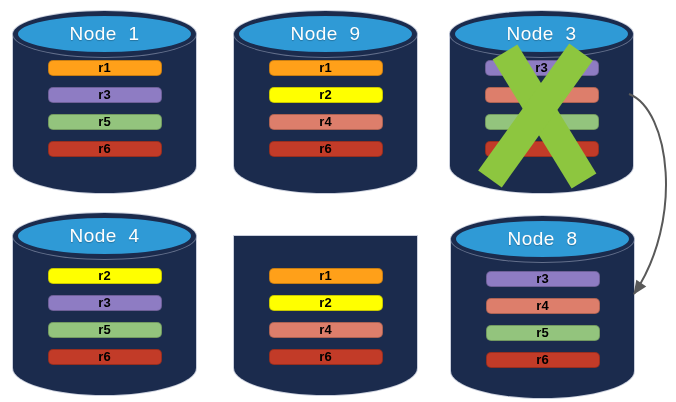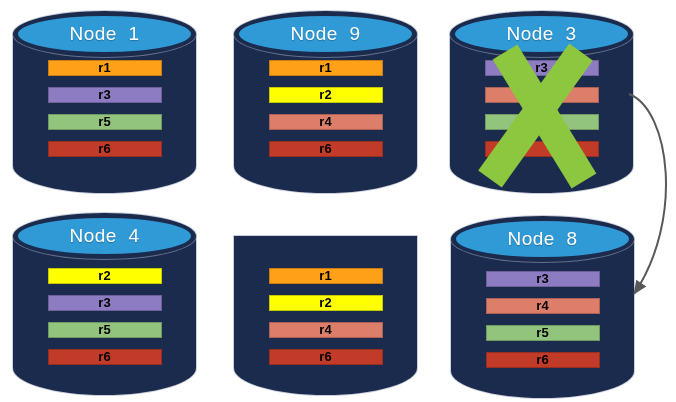--- a/index.html
+++ b/index.html
@@ -30,21 +30,21 @@
     color:#fff;font-size:19px;font-weight:normal;
     letter-spacing:.5px;white-space:pre;
     text-shadow:0 1px 1px rgba(0,0,0,.25);
   }
   .bars{
     position:absolute;left:50%;transform:translateX(-50%);
     width:114px;top:49px;
   }
   .row2 .bars{top:55px;}
   .bar{
-    height:16px;margin-bottom:11px;border-radius:0;
+    height:16px;margin-bottom:11px;border-radius:5px;
     display:flex;align-items:center;justify-content:center;
     border:1px solid rgba(0,0,0,.22);
     box-sizing:border-box;
     color:#000;font-size:13px;font-weight:bold;line-height:14px;
   }
   #overlay{position:absolute;left:0;top:0;z-index:5;pointer-events:none;}
 </style>
 </head>
 <body>
 

